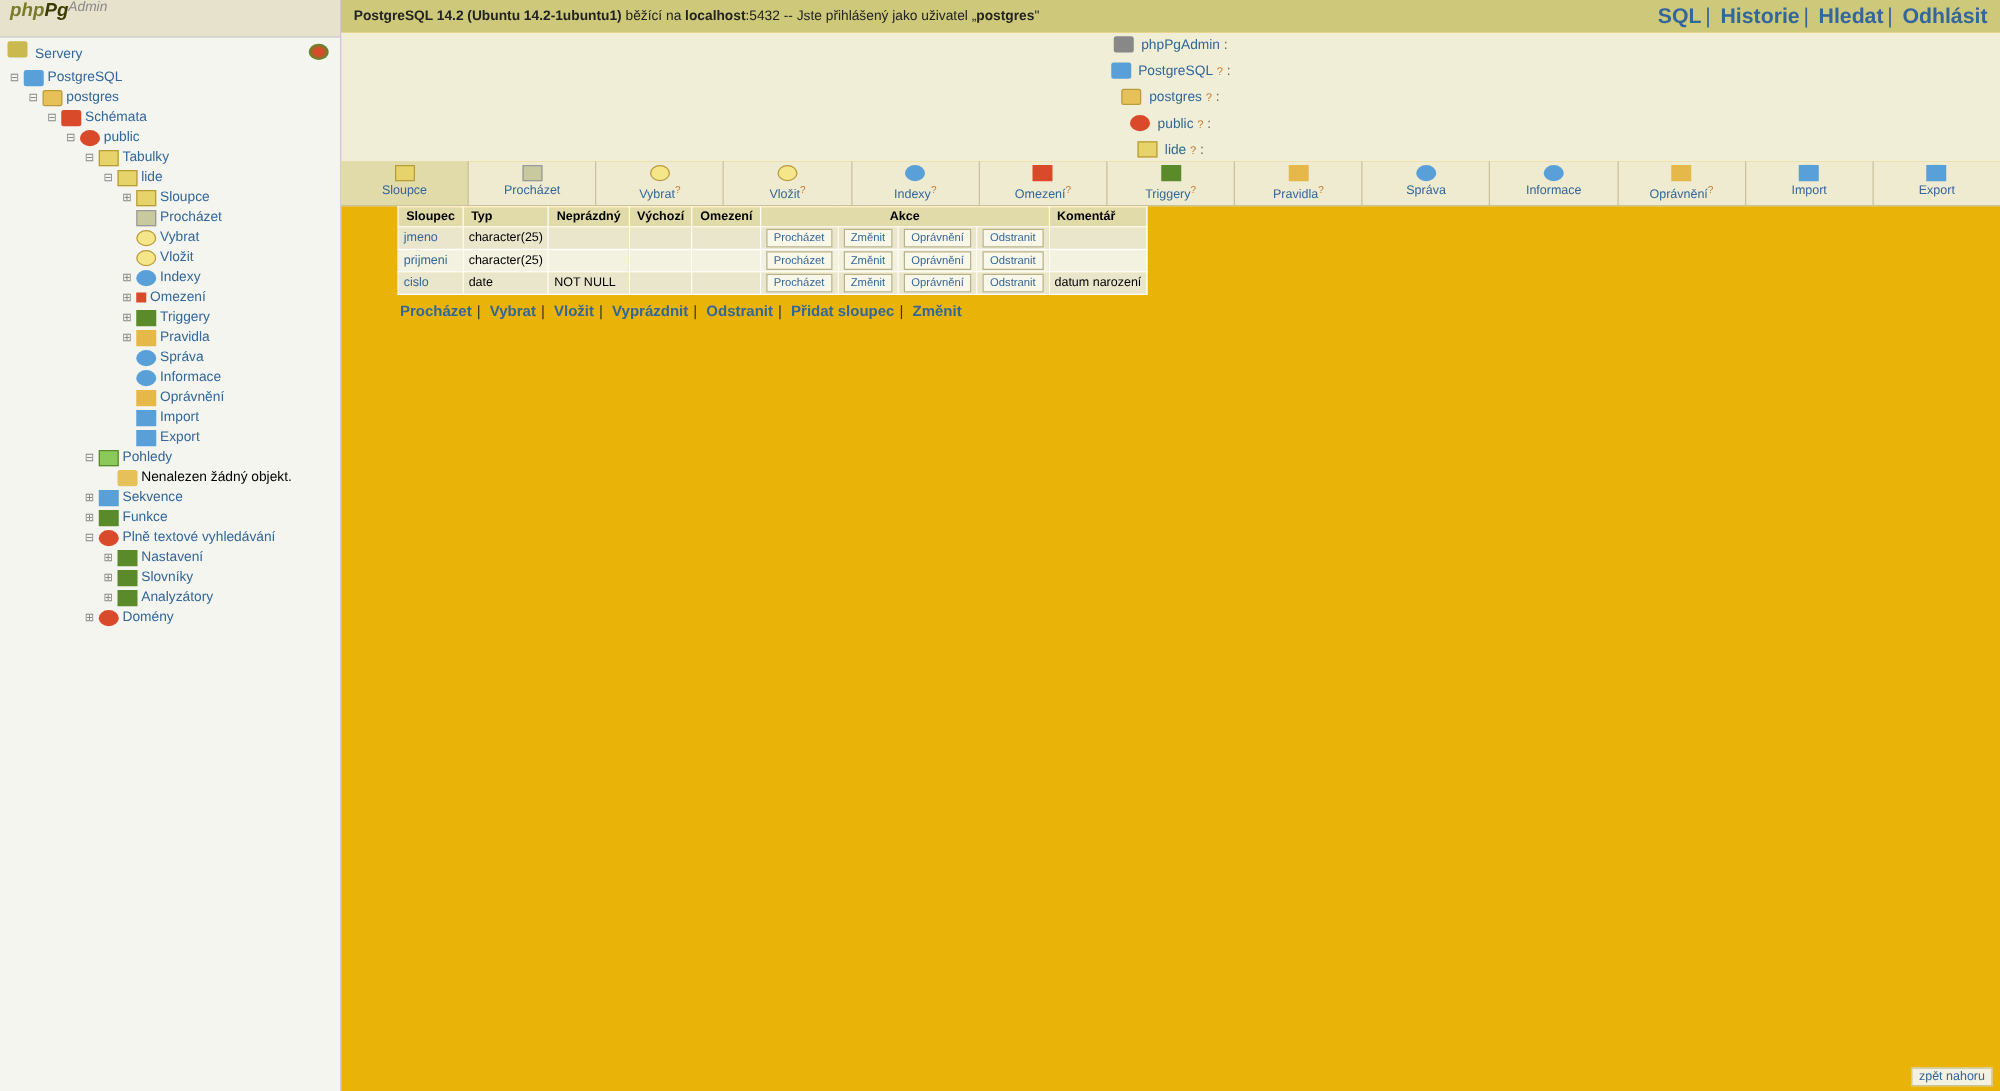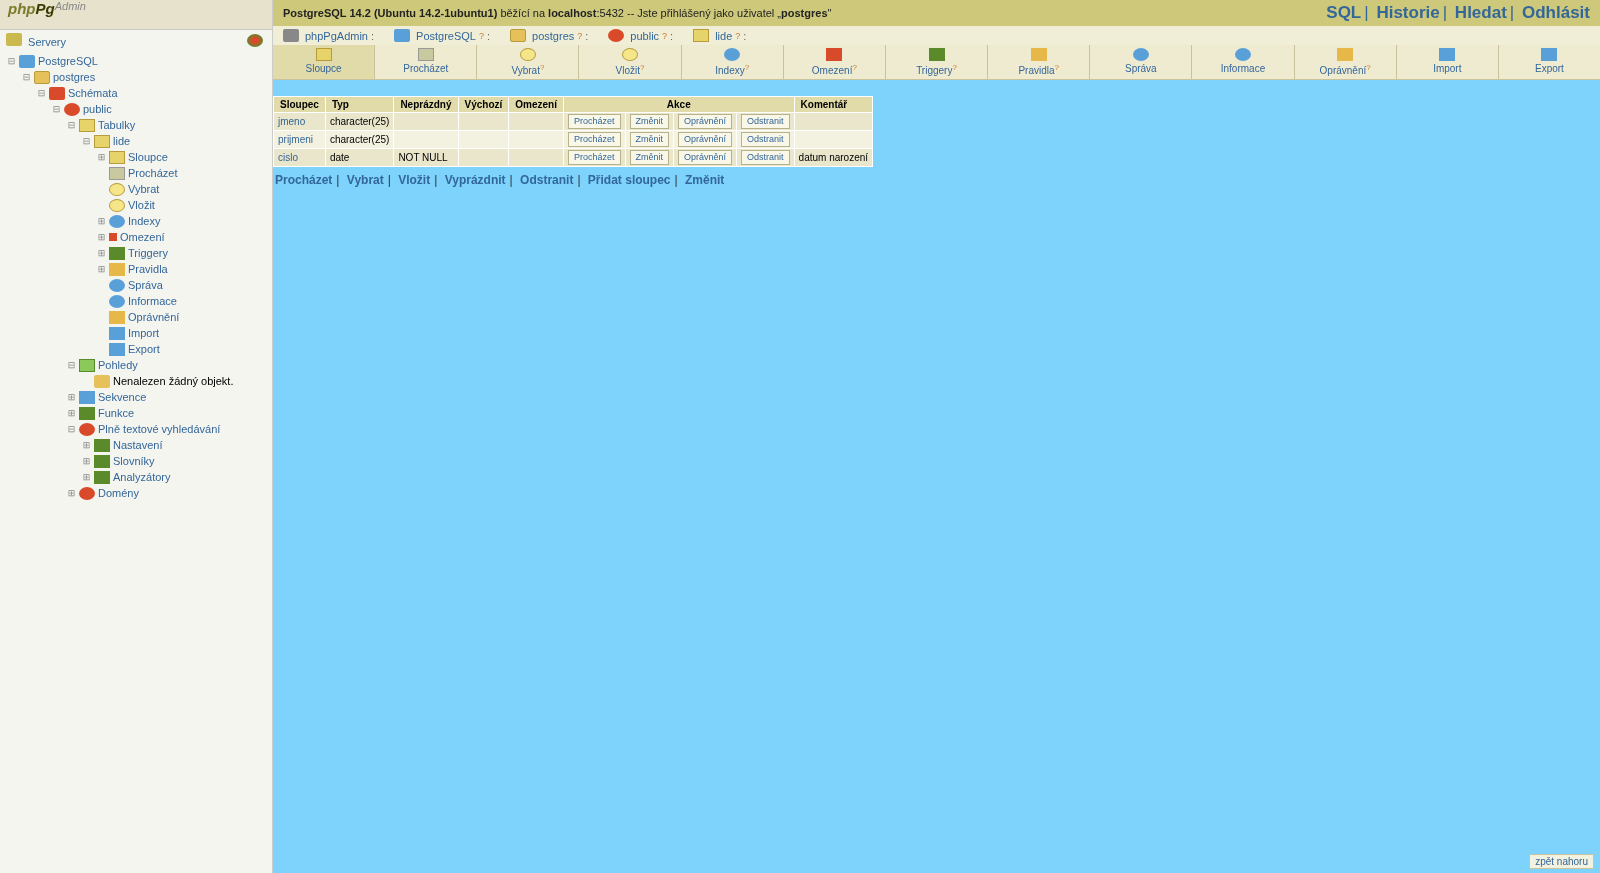--- a/index.html
+++ b/index.html
@@ -49,43 +49,43 @@
 .ico-fts { background: #d94a2a; border-radius: 50%; }
 .ico-conf { background: #5a8a2a; }
 .ico-dict { background: #5a8a2a; }
 .ico-parser { background: #5a8a2a; }
 .ico-domain { background: #d94a2a; border-radius: 50%; }
 .ico-refresh { background: radial-gradient(#d94a2a 30%, #5a8a2a 70%); border-radius:50%; }
 .ico-app { background: #888; border-radius: 2px; }
 .ico-key { background: #e6b84a; width:12px; height:6px; border-radius:3px; }
 
 
-#main { flex: 1; background: #7dd3fc; display: flex; flex-direction: column; position: relative; }
+#main { flex: 1; background: #eab308; display: flex; flex-direction: column; position: relative; }
 #topbar { background: #cec97a; padding: 3px 10px; display: flex; justify-content: space-between; align-items: center; font-size: 11px; }
 #topbar .tb-left { color: #222; }
 #top-links { font-size: 17px; }
 #top-links a { color: #336699; font-weight: bold; }
 #top-links .sep { color: #336699; padding: 0 3px; }
 
-#crumbs { background: #f0eed7; padding: 3px 10px; display: flex; align-items: center; gap: 20px; font-size: 11px; }
+#crumbs { background: #f0eed7; padding: 3px 10px; display: flex; align-items: center; gap: 8px; font-size: 11px; flex-direction: column; }
 .crumb { display: inline-flex; align-items: center; gap: 3px; }
 .crumb-sep { color: #666; }
 .crumb-sup { color: #c97a2a; font-size: 9px; cursor: pointer; }
 
 
 #tabs { display: flex; background: #efebd1; border-bottom: 1px solid #c9c29a; }
 .tab { flex: 1; text-align: center; padding: 3px 2px; border-right: 1px solid #c9c29a; cursor: pointer; font-size: 10px; }
 .tab:last-child { border-right: none; }
 .tab.active { background: #e1dba9; }
 .tab-icon { display: block; width: 16px; height: 13px; margin: 0 auto 2px; }
 .tab-label { color: #336699; }
 .tab .tab-sup { color: #c97a2a; font-size: 8px; vertical-align: super; }
 
 
-#content { padding: 16px 0 4px 0; }
+#content { padding: 0 0 4px 0; margin-left: 45px; }
 table.data { border-collapse: collapse; font-size: 10px; margin: 0; }
 table.data th { background: #e1dba9; padding: 2px 6px; text-align: left; font-weight: bold; border: 1px solid #fff; white-space: nowrap; }
 table.data td { padding: 1px 4px; border: 1px solid #fff; white-space: nowrap; }
 table.data tr.r0 td { background: #f3f1df; }
 table.data tr.r1 td { background: #e9e6cc; }
 .col-link { color: #336699; cursor: pointer; }
 .btn-cell { text-align: center; }
 .mini-btn { display: inline-block; background: #f9f7e8; border: 1px solid #b8b28a; padding: 0 5px; font-size: 9px; color: #336699; cursor: pointer; line-height: 13px; }
 
 

